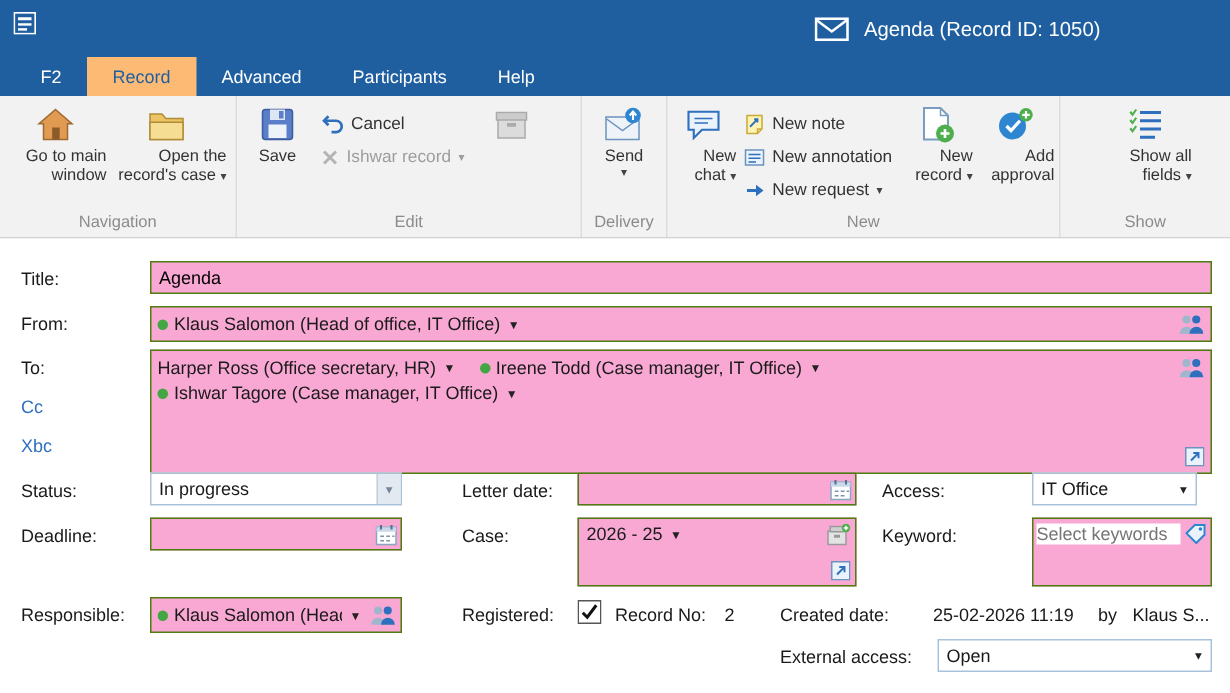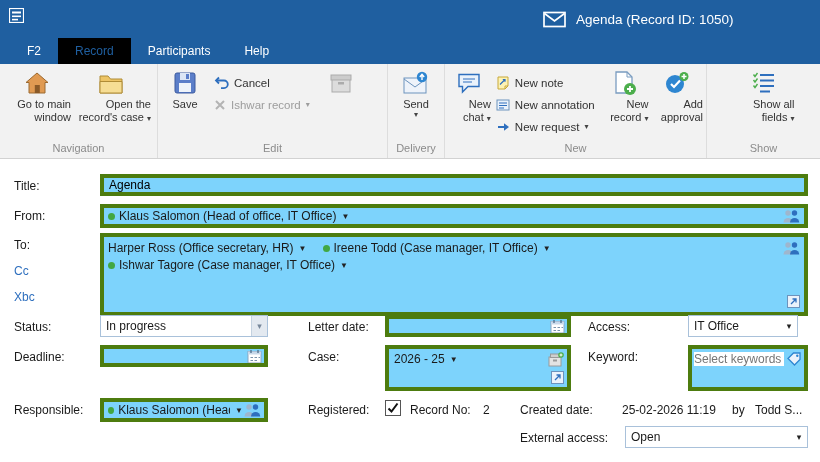--- a/index.html
+++ b/index.html
@@ -8,40 +8,40 @@
   .window{position:relative;width:820px;height:462px;background:#fff;overflow:hidden}
 
   
   .titlebar{height:38px;background:#1f5fa0;position:relative}
   .app-icon{position:absolute;left:9px;top:8px;cursor:default}
   .title-group{position:absolute;left:543px;top:0;height:38px;display:flex;align-items:center;gap:10px;color:#fff;font-size:13.5px;white-space:nowrap}
 
   
   .tabbar{height:26px;background:#1f5fa0;display:flex;align-items:stretch;padding-left:10px}
   .tab{color:#fff;padding:6px 17px 0;font-size:12px;cursor:default}
-  .tab.active{background:#000000;color:#1f5fa0}
+  .tab.active{background:#fdba74;color:#1f5fa0}
 
   
   .ribbon{height:95px;background:#f2f2f2;border-bottom:1px solid #d2d2d2;display:flex}
   .group{position:relative;display:flex;flex-direction:column;border-right:1px solid #dddddd;padding:2px 3px 0}
   .group:last-child{border-right:none}
   .group-content{flex:1;display:flex;align-items:flex-start}
   .group-label{height:17px;text-align:center;color:#8b8b8b;font-size:11px;line-height:15px}
   .btn-big{display:flex;flex-direction:column;align-items:center;padding-top:2px;text-align:right;color:#333;font-size:11px;line-height:1.18;cursor:default}
   .bicon{height:30px;display:flex;align-items:center;justify-content:center}
   .lblwrap{display:block}
   .caret{font-size:8px;color:#444;line-height:1}
   .small-col{display:flex;flex-direction:column;padding-top:6px}
   .btn-small{display:flex;align-items:center;gap:5px;height:22px;padding:0 5px;font-size:11.5px;color:#333;cursor:default;white-space:nowrap}
   .disabled,.disabled span{color:#9d9d9d !important}
 
   
   .form{position:relative;height:303px;background:#fff}
   .flabel{position:absolute;white-space:nowrap}
-  .field{position:absolute;border:4px solid #4d7c0f;background:#7dd3fc;display:flex;align-items:center;overflow:hidden}
+  .field{position:absolute;border:1px solid #4d7c0f;background:#f9a8d4;display:flex;align-items:center;overflow:hidden}
   input.field{font:inherit;padding:0 5px;outline:none}
   .link{color:#2e6fbe;cursor:pointer}
   .chip{display:inline-flex;align-items:center;gap:4px;white-space:nowrap;cursor:default}
   .dot{width:7px;height:7px;border-radius:50%;background:#42a742;display:inline-block}
   .chipcaret{font-size:8px;color:#222;margin-left:1px}
   .combo{position:absolute;border:1px solid #a9c1da;background:#fff;display:flex;align-items:center;cursor:default}
   .combo .val{flex:1;padding:0 5px;white-space:nowrap;overflow:hidden}
   .combo .arrow{width:16px;text-align:center;font-size:9px;color:#222}
   .combo.dis .arrow{background:#e3e9f0;border-left:1px solid #c4d2e0;color:#77879a;height:100%;line-height:20px}
   .iconbtn{display:inline-flex;align-items:center;justify-content:center;cursor:default}
@@ -67,20 +67,21 @@
             <path d="M1.5 2.5 L11.5 10 L21.5 2.5" fill="none" stroke="#fff" stroke-width="1.7"></path>
           </svg>
       </span>
       <span>Agenda (Record ID: 1050)</span>
     </div>
   </div>
 
   <div class="tabbar">
     <div class="tab">F2</div>
     <div class="tab active">Record</div>
+    <div class="tab">Advanced</div>
     <div class="tab">Participants</div>
     <div class="tab">Help</div>
   </div>
 
   <div class="ribbon">
 
     <div class="group" style="width:158px">
       <div class="group-content">
         <div class="btn-big" style="width:68px">
           <span class="bicon">
@@ -407,21 +408,21 @@
           <rect x="0.5" y="0.5" width="15" height="15" fill="#fff" stroke="#555"></rect>
           <path d="M3.5 8.5 L6.5 11.5 L12.5 3.5" fill="none" stroke="#111" stroke-width="2"></path>
         </svg>
     </span>
     <span class="flabel" style="left:410px;top:244px">Record No:</span>
     <span class="flabel" style="left:483px;top:244px">2</span>
 
     <span class="flabel" style="left:520px;top:244px">Created date:</span>
     <span class="flabel" style="left:622px;top:244px">25-02-2026 11:19</span>
     <span class="flabel" style="left:732px;top:244px">by</span>
-    <span class="flabel" style="left:755px;top:244px">Todd S...</span>
+    <span class="flabel" style="left:755px;top:244px">Klaus S...</span>
 
     <span class="flabel" style="left:520px;top:272px">External access:</span>
     <div class="combo" style="left:625px;top:267px;width:183px;height:22px">
       <span class="val">Open</span>
       <span class="arrow">▾</span>
     </div>
 
   </div>
 </div>
 

